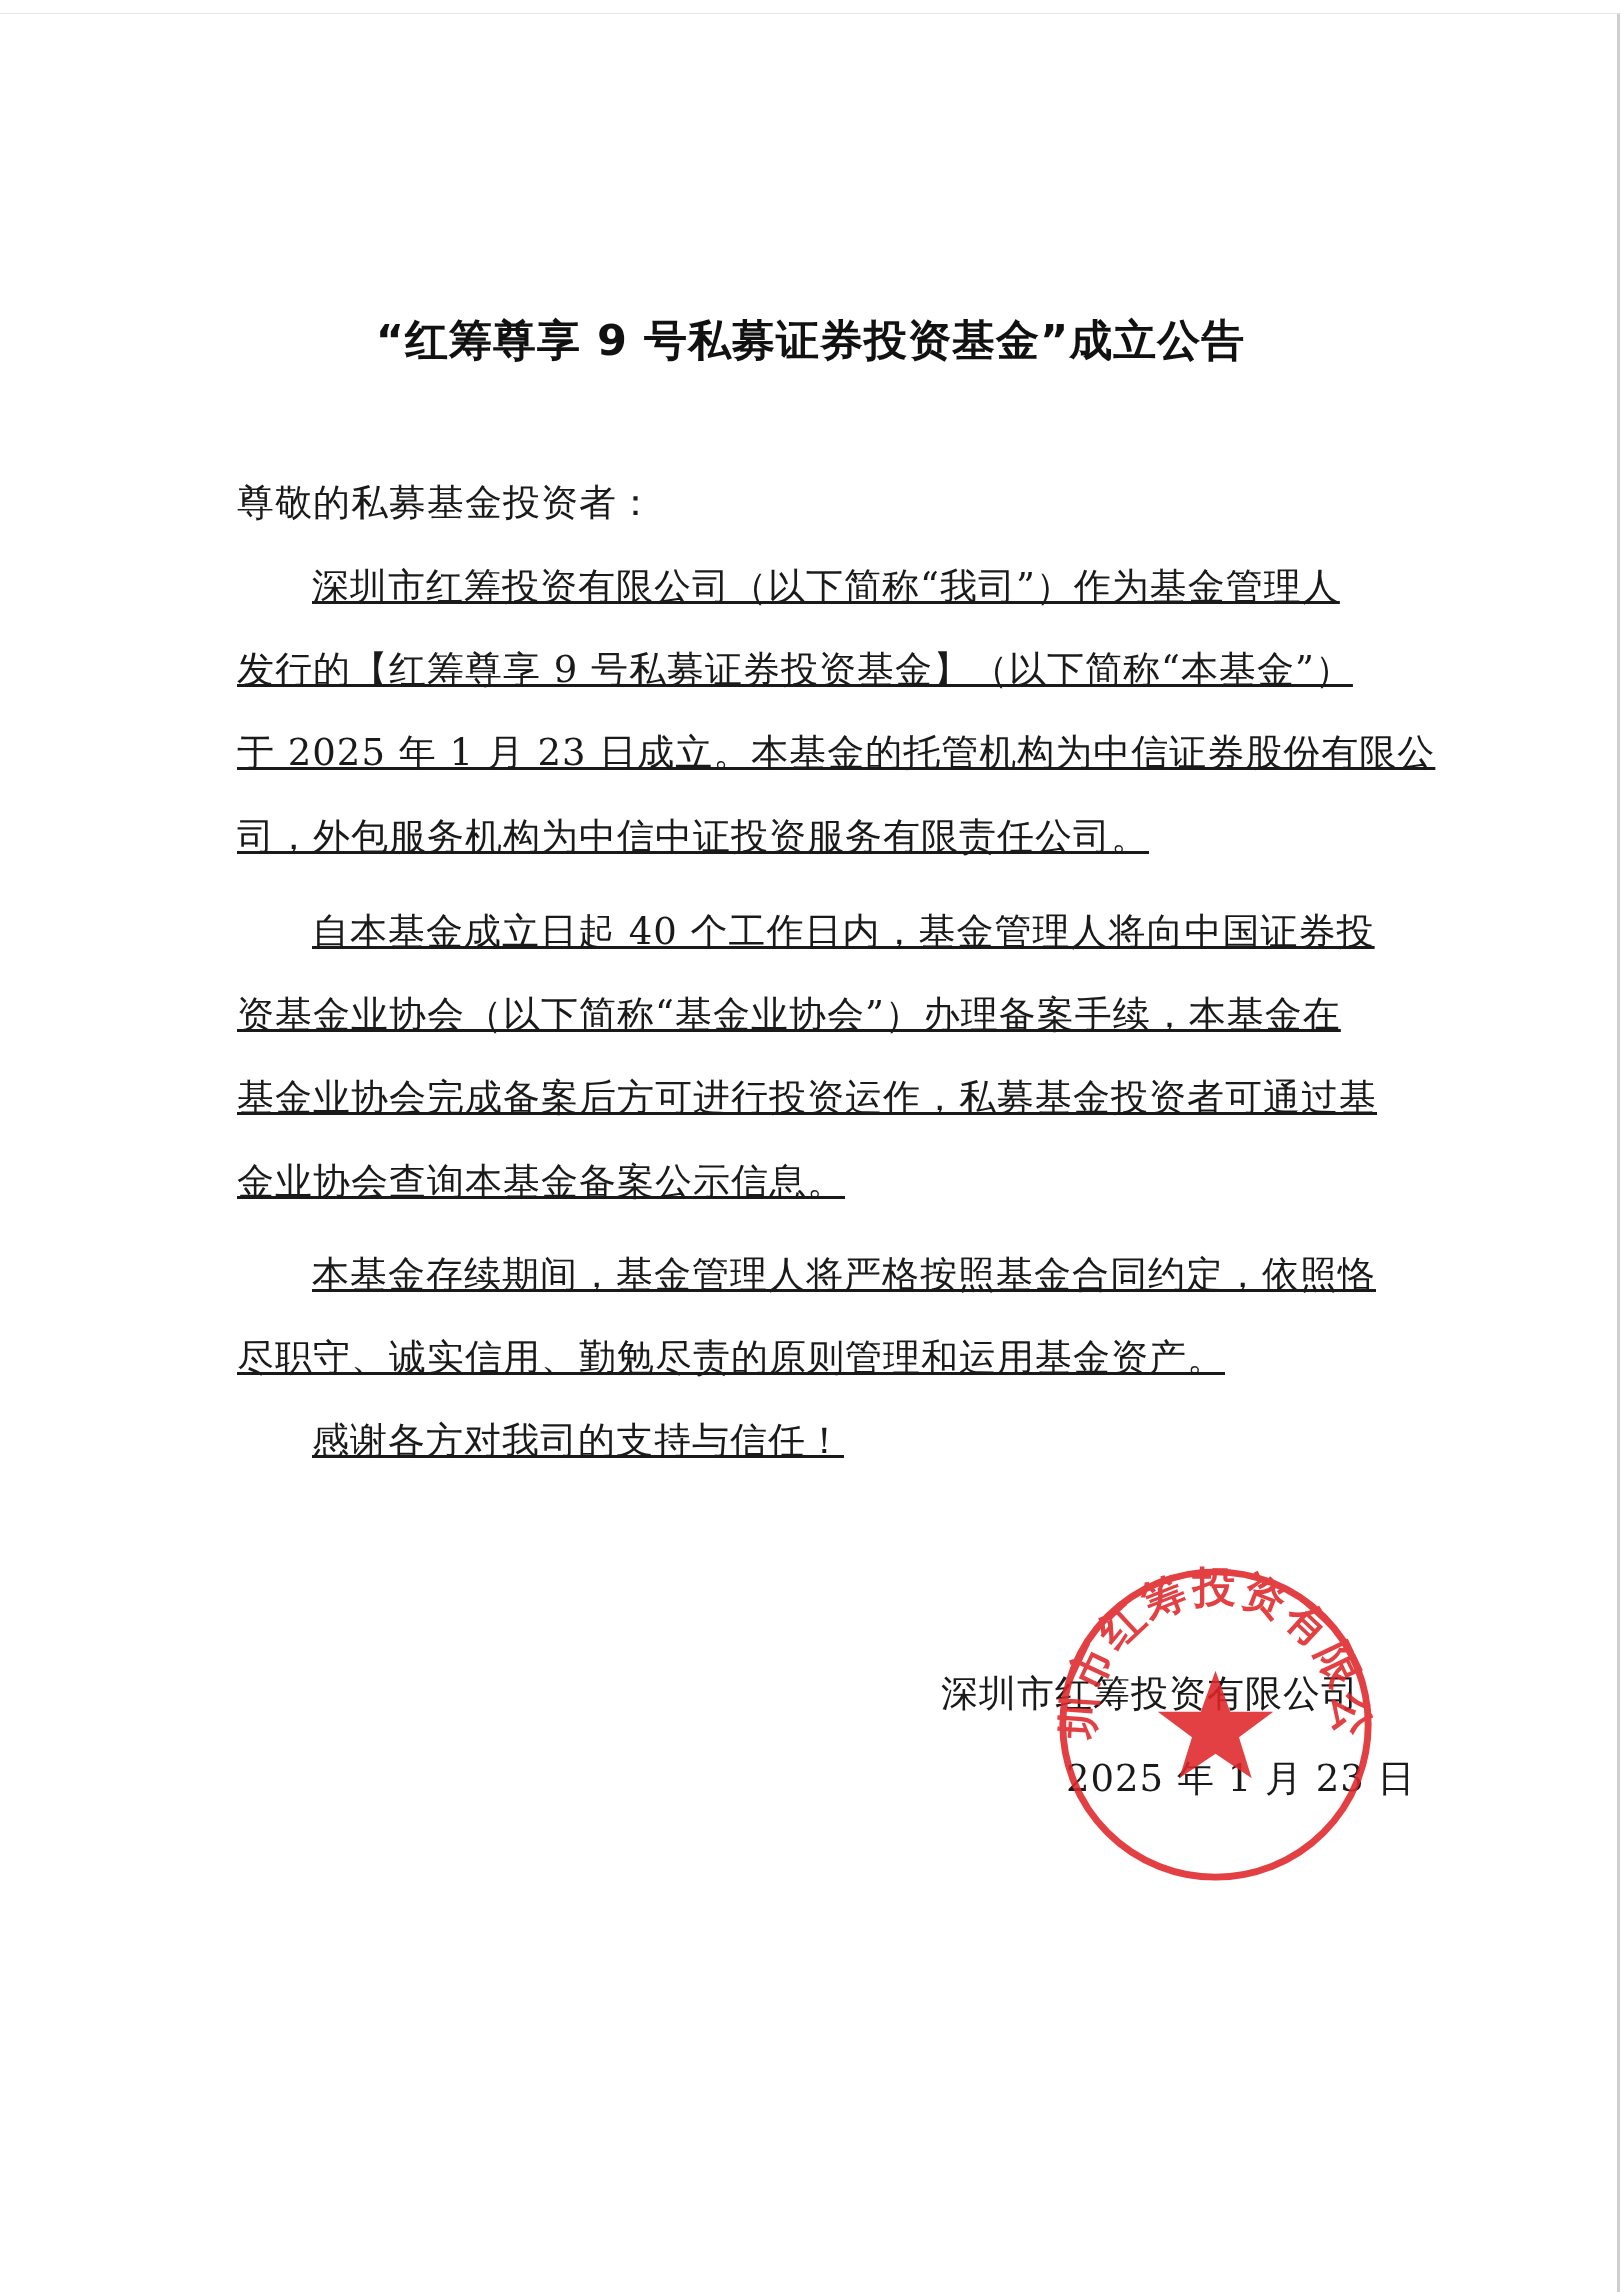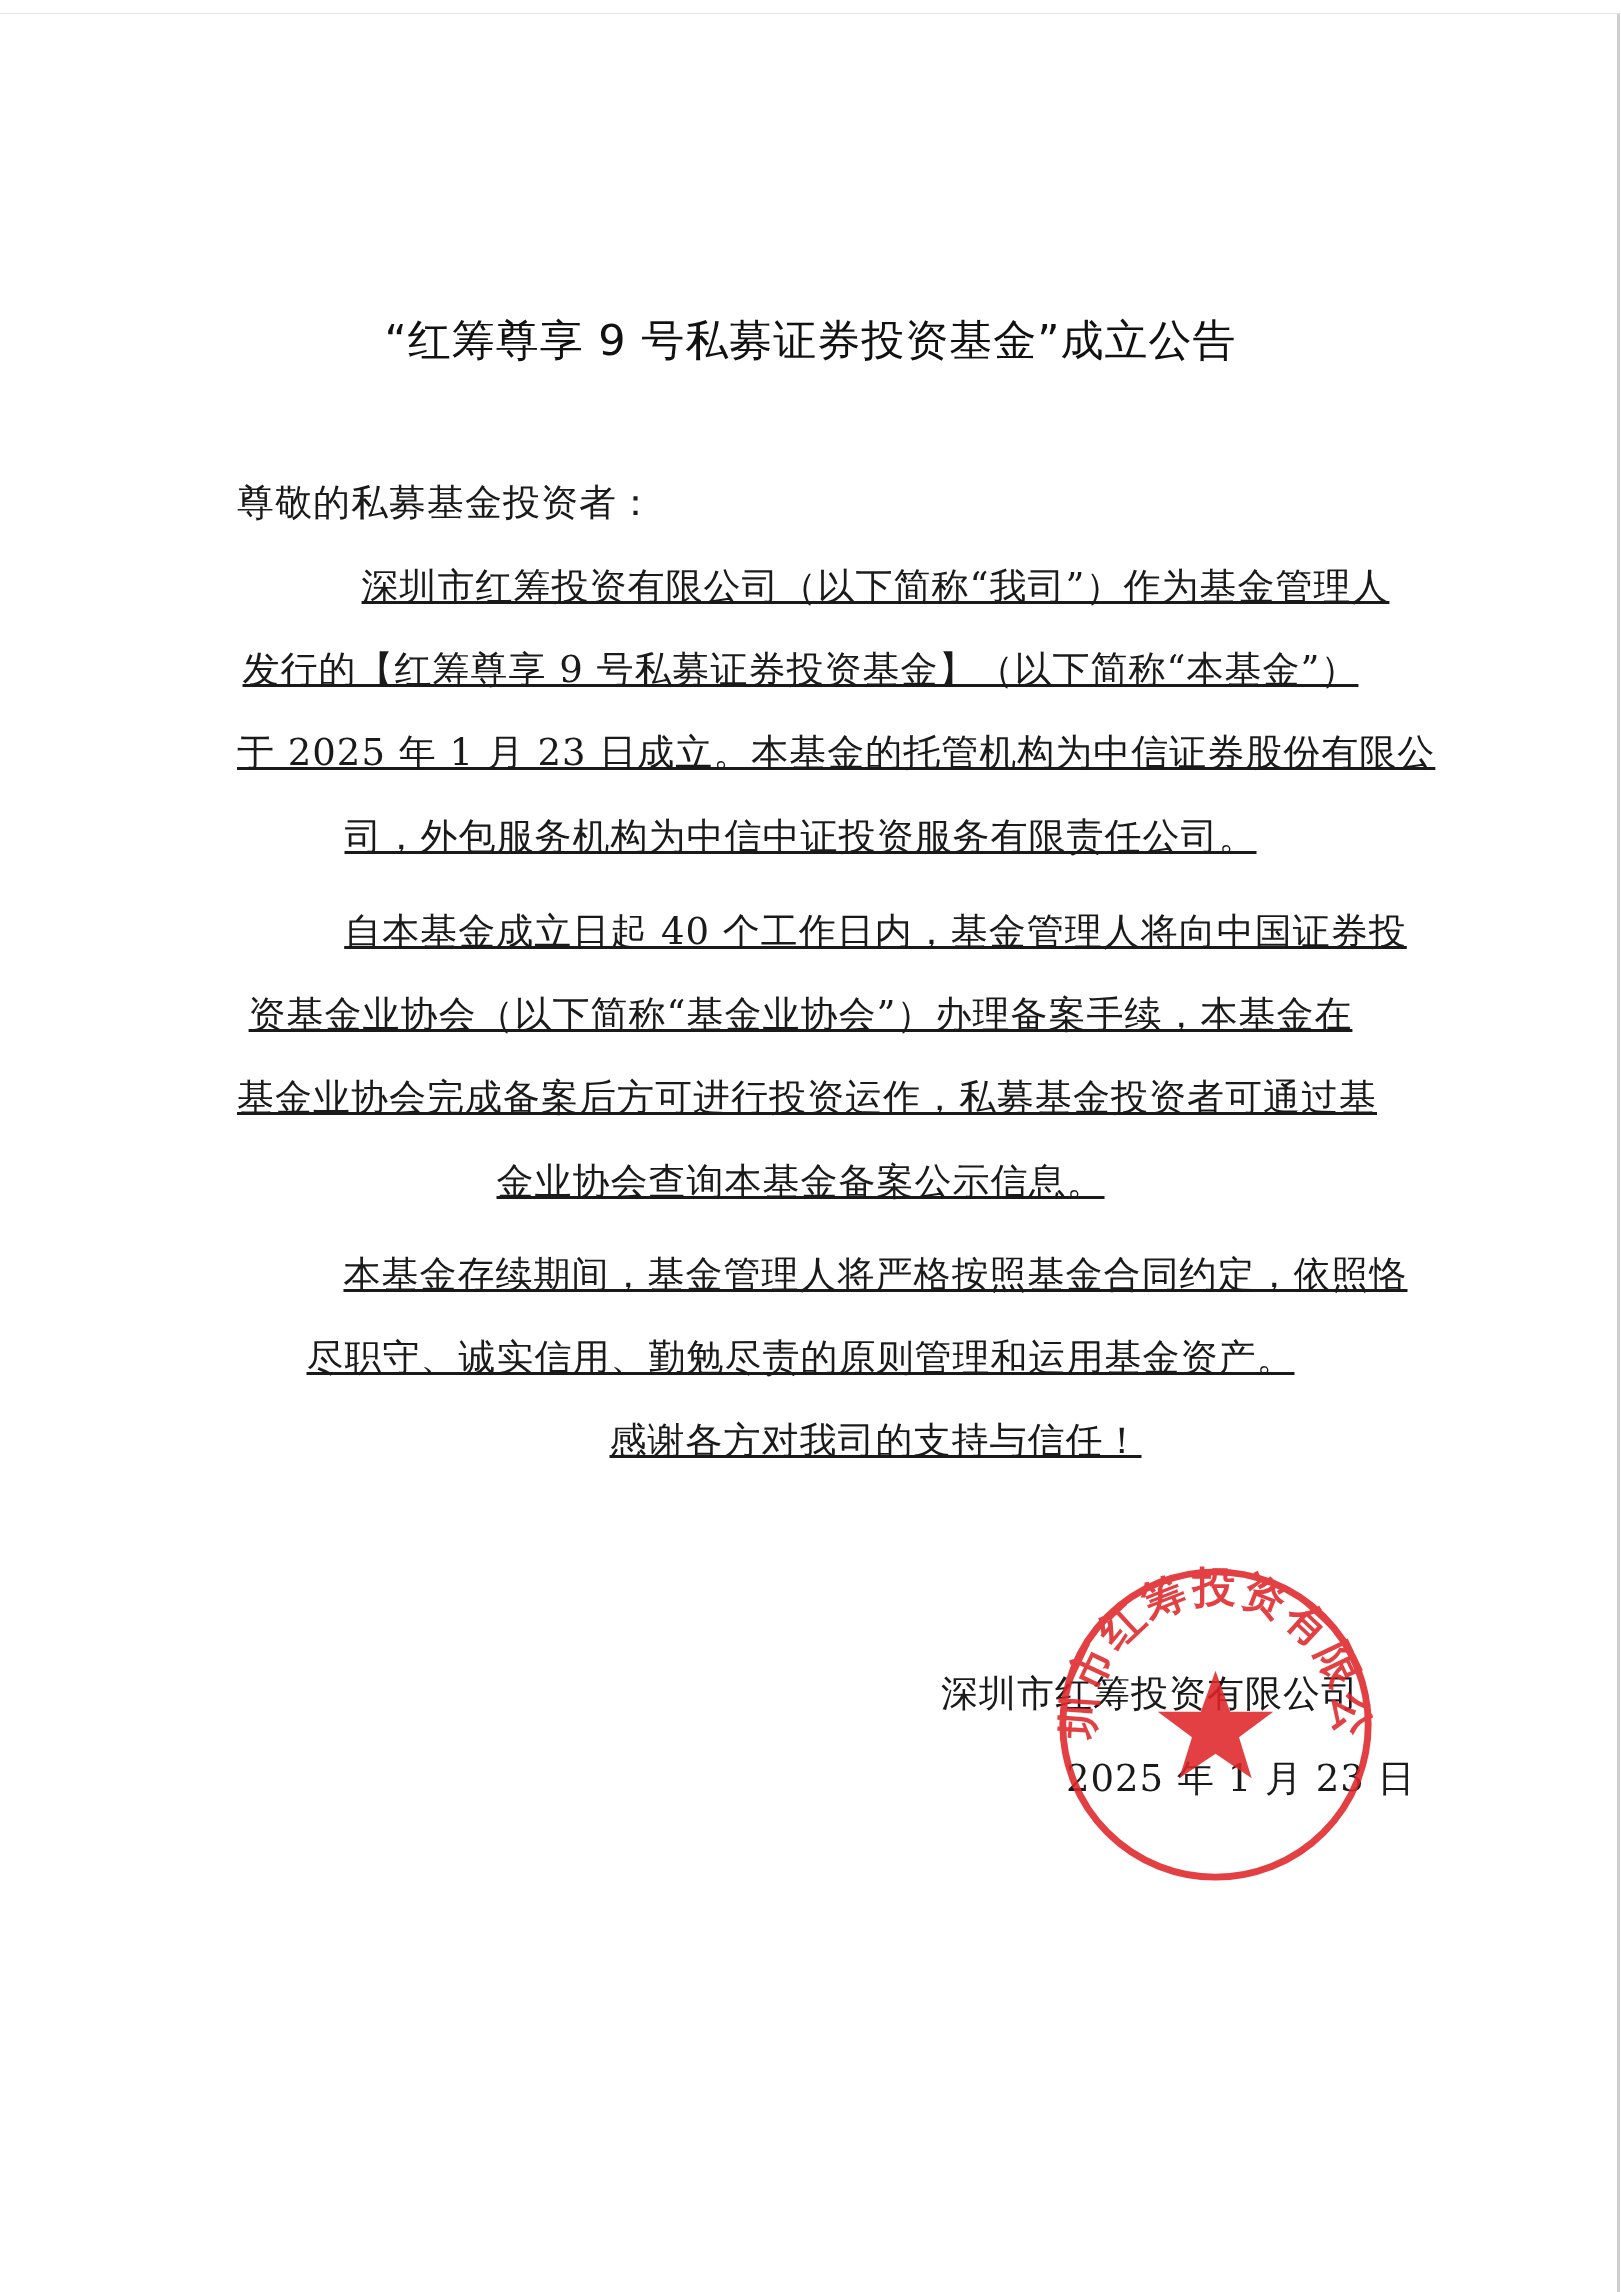--- a/index.html
+++ b/index.html
@@ -1,23 +1,23 @@
 <!DOCTYPE html>
 <html><head>
 <meta charset="utf-8">
 <style>
   html, body { margin: 0; padding: 0; background: #ffffff; }
   body { width: 1621px; height: 2293px; position: relative; overflow: hidden;
          font-family: "DejaVu Serif", "Liberation Serif", serif; color: #1a1a1a; }
   .scan-top { position: absolute; left: 0; top: 12.7px; width: 1621px; height: 1px; background: #e6e6e6; }
   .scan-right { position: absolute; left: 1617px; top: 13.7px; width: 2.9px; height: 2279px; background: #cfcfcf; }
   .title { position: absolute; left: 0; width: 1621px; top: 312px; text-align: center;
-           font-family: "DejaVu Sans", "Liberation Sans", sans-serif; font-weight: normal;
+           font-family: "DejaVu Sans", "Liberation Sans", sans-serif; font-weight: bold;
            font-size: 43px; letter-spacing: 1px; color: #111; }
-  .line { position: absolute; font-size: 37px; white-space: nowrap; color: #1a1a1a; letter-spacing: 1px; text-align: center; }
+  .line { position: absolute; font-size: 37px; white-space: nowrap; color: #1a1a1a; letter-spacing: 1px; }
   .salutation { left: 237px; top: 478px; }
   .p { left: 237px; width: 1127px; text-decoration: underline; }
   .indent { left: 312px; }
   .sign { position: absolute; font-size: 37px; white-space: nowrap; letter-spacing: 1px; }
   .sign-company { left: 941px; top: 1669px; }
   .sign-date { left: 1066px; top: 1754px; }
   .stamp { position: absolute; left: 1054px; top: 1563px; width: 323px; height: 323px; opacity: 0.88; pointer-events: none; }
 </style>
 </head>
 <body>

